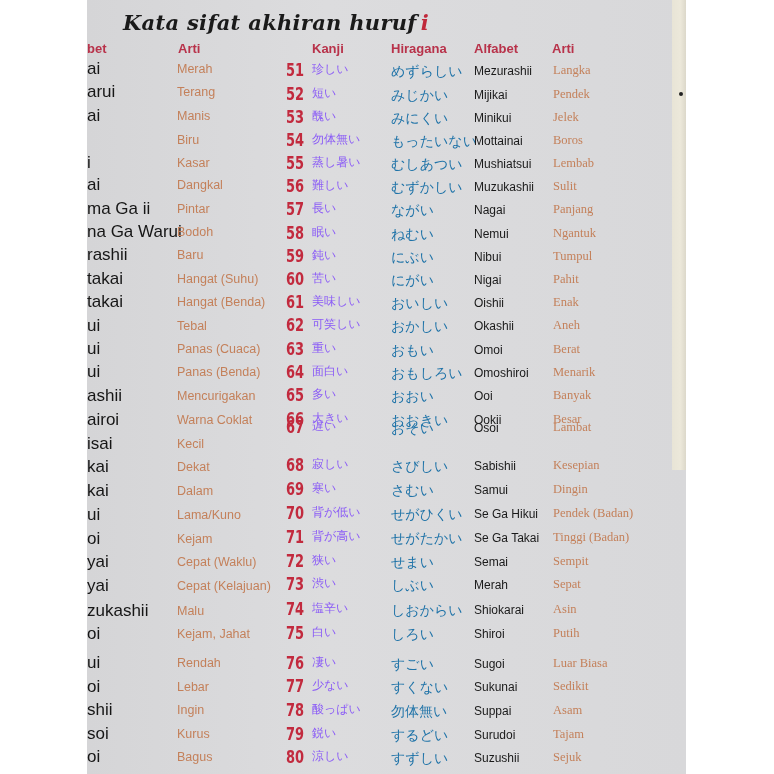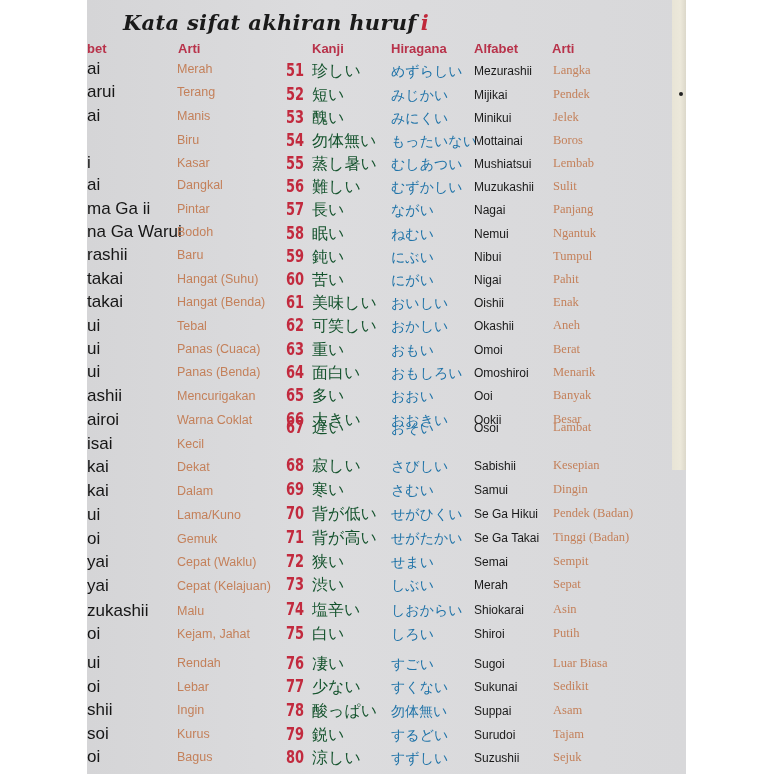--- a/index.html
+++ b/index.html
@@ -31,21 +31,21 @@
     .hdr {
       position: absolute; top: 41px; font-family: "Liberation Sans", sans-serif;
       font-weight: bold; font-size: 13px; color: #b8324a; white-space: nowrap;
     }
     .row { position: absolute; left: 0; width: 774px; height: 23px; }
     .cell { position: absolute; white-space: nowrap; font-family: "Liberation Sans", sans-serif; }
     .l-alf { left: 87px; font-size: 17px; color: #161616; top: -3px; overflow: hidden; }
     .l-arti { left: 177px; font-size: 12.5px; color: #c4805a; top: 0px; }
     .num { left: 280px; width: 24px; text-align: right; font-size: 17px; font-weight: bold; color: #c22a3e; top: -3px;
       font-family: "DejaVu Sans Condensed", "DejaVu Sans", sans-serif; transform: scaleX(0.85); transform-origin: right; }
-    .kanji { left: 312px; font-size: 16px; color: #14532d; top: -2px; font-family: Liberation Sans, sans-serif; }
+    .kanji { left: 312px; font-size: 12px; color: #8b5cf6; top: -2px; font-family: Liberation Sans, sans-serif; }
     .hira { left: 391px; font-size: 14px; color: #1f73a8; top: 0px; font-family: "DejaVu Sans", sans-serif; }
     .r-alf { left: 474px; font-size: 12px; color: #1a1a1a; top: 1px; }
     .r-arti { left: 553px; font-size: 12.5px; color: #c4805a; top: 0px; font-family: Liberation Serif, serif; }
   </style>
 </head>
 <body>
 
 <div class="poster"></div>
 <div class="frame-edge"></div>
 <div class="frame-dot"></div>
@@ -137,21 +137,21 @@
     <div class="row" style="top: 484px;">
       <span class="cell l-alf">kai</span>
       <span class="cell l-arti">Dalam</span>
     </div>
     <div class="row" style="top: 508px;">
       <span class="cell l-alf">ui</span>
       <span class="cell l-arti">Lama/Kuno</span>
     </div>
     <div class="row" style="top: 532px;">
       <span class="cell l-alf">oi</span>
-      <span class="cell l-arti">Gemuk</span>
+      <span class="cell l-arti">Kejam</span>
     </div>
     <div class="row" style="top: 555px;">
       <span class="cell l-alf">yai</span>
       <span class="cell l-arti">Cepat (Waklu)</span>
     </div>
     <div class="row" style="top: 579px;">
       <span class="cell l-alf">yai</span>
       <span class="cell l-arti">Cepat (Kelajuan)</span>
     </div>
     <div class="row" style="top: 604px;">

